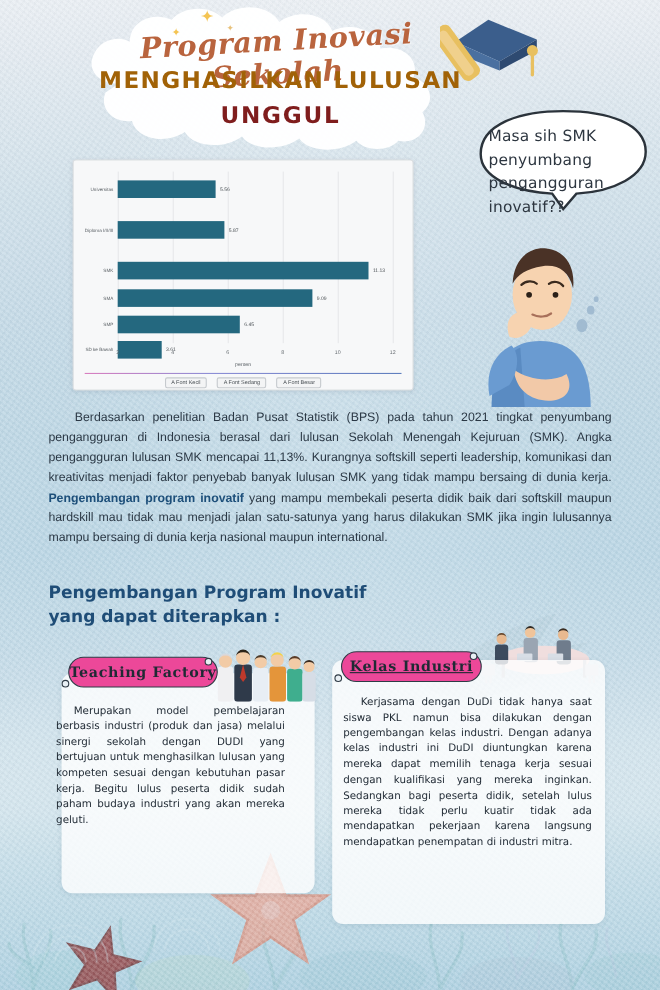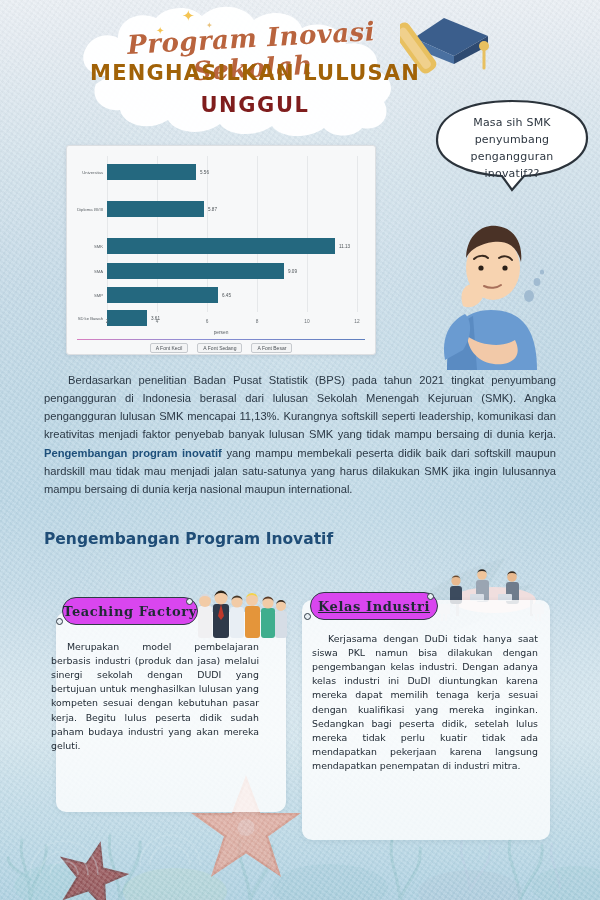--- a/index.html
+++ b/index.html
@@ -124,22 +124,22 @@
   .font-btn {
     border: 1px solid #c6cace; background: #f3f4f5; border-radius: 2px;
     padding: 1px 5px; font-size: 5px; color: #4b5156; white-space: nowrap;
   }
 
   
   .bubble { position: absolute; left: 432px; top: 98px; width: 160px; height: 96px; z-index: 6; }
   .bubble svg { position: absolute; inset: 0; width: 100%; height: 100%; }
   .bubble-text {
     position: absolute; left: 12px; top: 16px; width: 136px;
-    text-align: center; font-family: "DejaVu Sans", sans-serif;
-    font-size: 11px; color: #2d3640; line-height: 1.55;
+    font-family: "DejaVu Sans", sans-serif;
+    font-size: 14px; color: #2d3640; line-height: 1.55;
     letter-spacing: .2px;
   }
 
   
   .person { position: absolute; left: 437px; top: 210px; width: 116px; height: 160px; z-index: 5; }
 
   
   .body-para {
     position: absolute; left: 44px; top: 371px; width: 512px;
     z-index: 6;
@@ -162,21 +162,21 @@
     position: absolute; z-index: 5;
     background: rgba(255,255,255,.80);
     border-radius: 10px;
     box-shadow: 0 1px 5px rgba(60,90,110,.10);
   }
   .card-l { left: 56px;  top: 612px; width: 230px; height: 200px; }
   .card-r { left: 302px; top: 600px; width: 248px; height: 240px; }
 
   .pill {
     position: absolute; z-index: 8;
-    background: #d946ef;
+    background: #ec4899;
     border: 1.6px solid #2f3b46;
     border-radius: 16px;
     display: flex; align-items: center; justify-content: center;
   }
   .pill-text {
     font-family: "DejaVu Serif", serif; font-weight: bold;
     color: #1f2a34; letter-spacing: .6px; white-space: nowrap;
   }
   .pill-l { left: 62px;  top: 597px; width: 136px; height: 28px; }
   .pill-l .pill-text { font-size: 13px; }
@@ -386,20 +386,21 @@
     <ellipse cx="92" cy="86" rx="5" ry="6"></ellipse>
     <ellipse cx="100" cy="72" rx="3.4" ry="4"></ellipse>
     <ellipse cx="105" cy="62" rx="2.2" ry="2.6"></ellipse>
   </g>
 </svg>
 
 <p class="body-para"><span>Berdasarkan penelitian Badan Pusat Statistik (BPS) pada tahun 2021 tingkat penyumbang pengangguran di Indonesia berasal dari lulusan Sekolah Menengah Kejuruan (SMK). Angka pengangguran lulusan SMK mencapai 11,13%. Kurangnya softskill seperti leadership, komunikasi dan kreativitas menjadi faktor penyebab banyak lulusan SMK yang tidak mampu bersaing di dunia kerja. </span><b>Pengembangan program inovatif</b><span> yang mampu membekali peserta didik baik dari softskill maupun hardskill mau tidak mau menjadi jalan satu-satunya yang harus dilakukan SMK jika ingin lulusannya mampu bersaing di dunia kerja nasional maupun international.</span></p>
 
 <div class="sec-head">
   <div>Pengembangan Program Inovatif</div>
+  <div>yang dapat diterapkan :</div>
 </div>
 
 <svg class="people-l" viewBox="0 0 92 50">
   <g>
     <rect x="2" y="18" width="14" height="32" rx="3" fill="#f0f0f2"></rect>
     <circle cx="9" cy="13" r="6" fill="#f2cba6"></circle>
       <path d="M3 12 a6 6 0 0 1 12 0 a6 4 0 0 0 -12 0" fill="#d8d8dc"></path>
     <rect x="17" y="16" width="16" height="34" rx="3" fill="#2f3a4a"></rect>
     <circle cx="25" cy="10" r="6.5" fill="#f2cba6"></circle>
       <path d="M18.5 9 a6.5 6.5 0 0 1 13 0 a6.5 4 0 0 0 -13 0" fill="#2b2218"></path>

